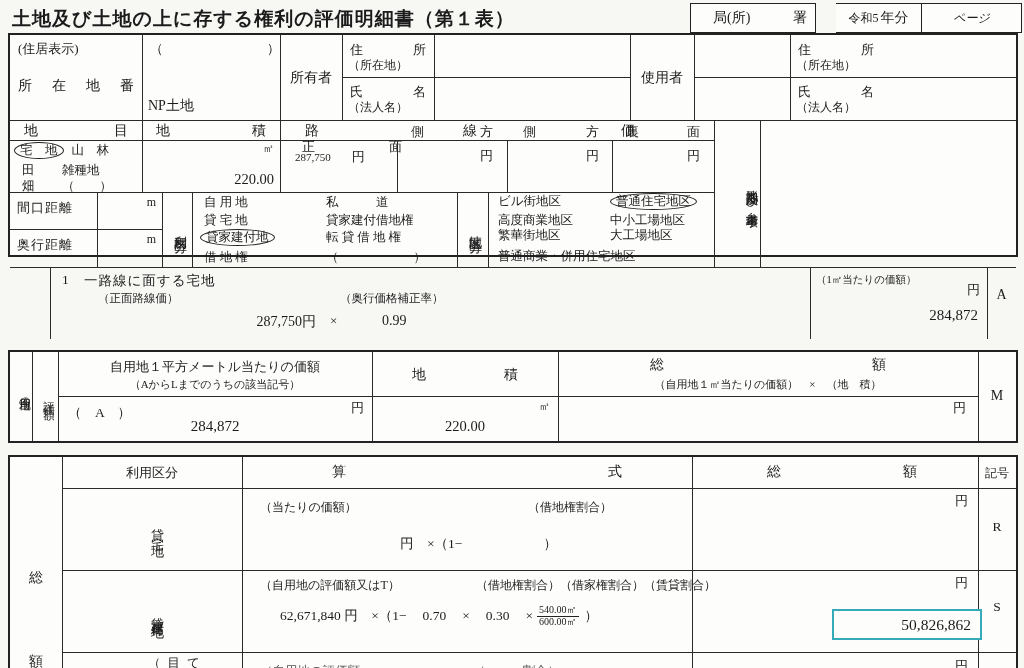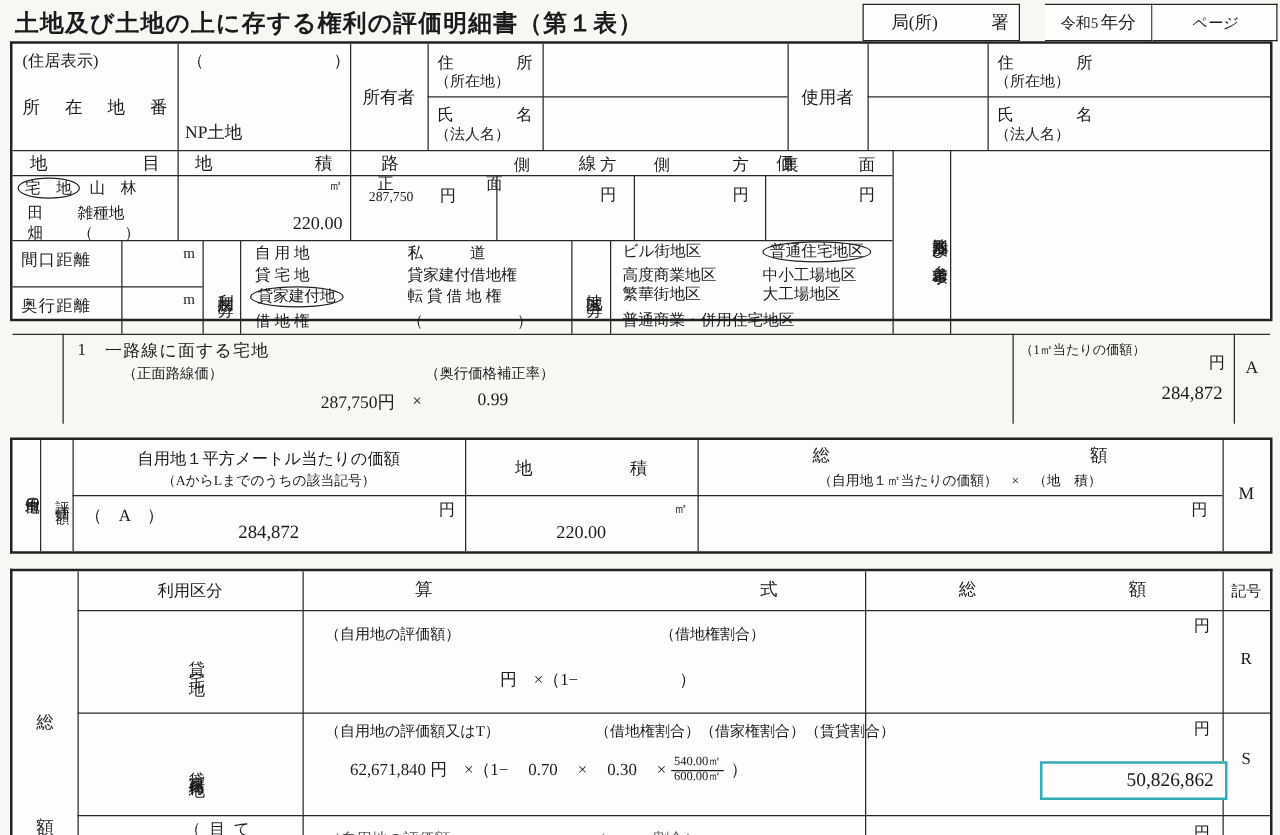--- a/index.html
+++ b/index.html
@@ -212,21 +212,21 @@
 
     <div class="t ctr" style="left:0;top:112px;width:52px;font-size:14px;">総</div>
     <div class="t ctr" style="left:0;top:196px;width:52px;font-size:14px;">額</div>
 
     <div class="t ctr" style="left:52px;top:7px;width:180px;font-size:13px;">利用区分</div>
     <div class="t just" style="left:322px;top:6px;width:290px;font-size:14px;">算　式</div>
     <div class="t just" style="left:757px;top:6px;width:150px;font-size:14px;">総　額</div>
     <div class="t ctr" style="left:968px;top:8px;width:38px;font-size:12px;">記号</div>
 
     <div class="t vert ctr" style="left:132px;top:38px;width:24px;height:70px;font-size:13px;letter-spacing:8px;">貸宅地</div>
-    <div class="t" style="left:250px;top:42px;font-size:12px;">（自用地の評価額）</div>
+    <div class="t" style="left:250px;top:42px;font-size:12px;">（当たりの価額）</div>
     <div class="t" style="left:518px;top:42px;font-size:12px;">（借地権割合）</div>
     <div class="t" style="left:390px;top:78px;font-size:13.5px;">円　×（1−　　　　　　）</div>
     <div class="t rt" style="left:810px;top:35px;width:148px;font-size:13px;">円</div>
     <div class="t ctr" style="left:968px;top:62px;width:38px;font-size:13.5px;">R</div>
 
     <div class="t vert ctr" style="left:132px;top:118px;width:24px;height:74px;font-size:13px;letter-spacing:2px;">貸家建付地</div>
     <div class="t" style="left:250px;top:120px;font-size:12px;">（自用地の評価額又はT）</div>
     <div class="t" style="left:466px;top:120px;font-size:12px;">（借地権割合）（借家権割合）（賃貸割合）</div>
     <div class="t flex" style="left:270px;top:148px;font-size:13.5px;align-items:center;gap:16px;">
       <span>62,671,840 円　×（1−</span>

